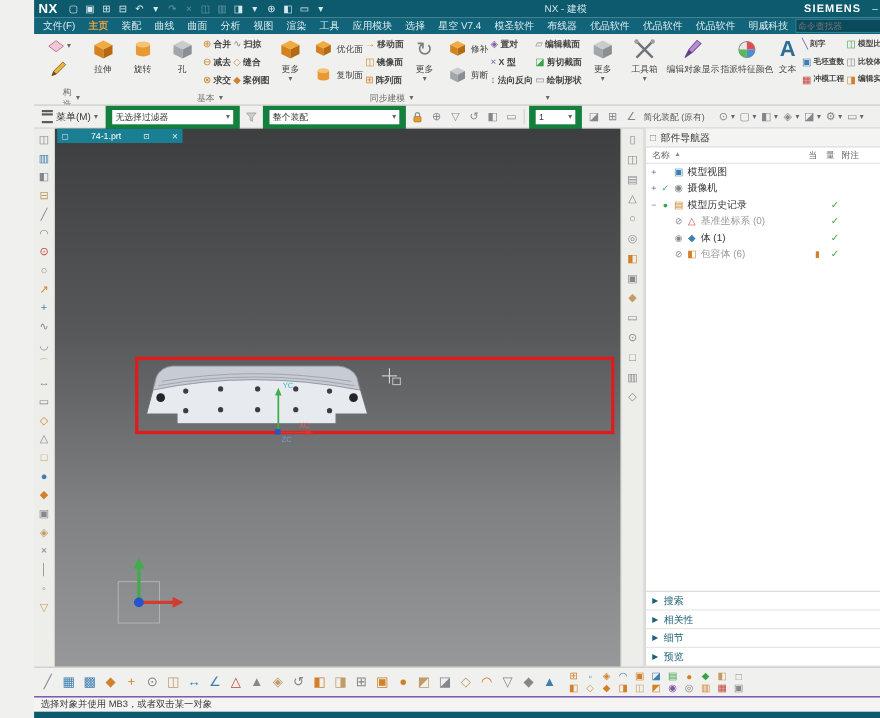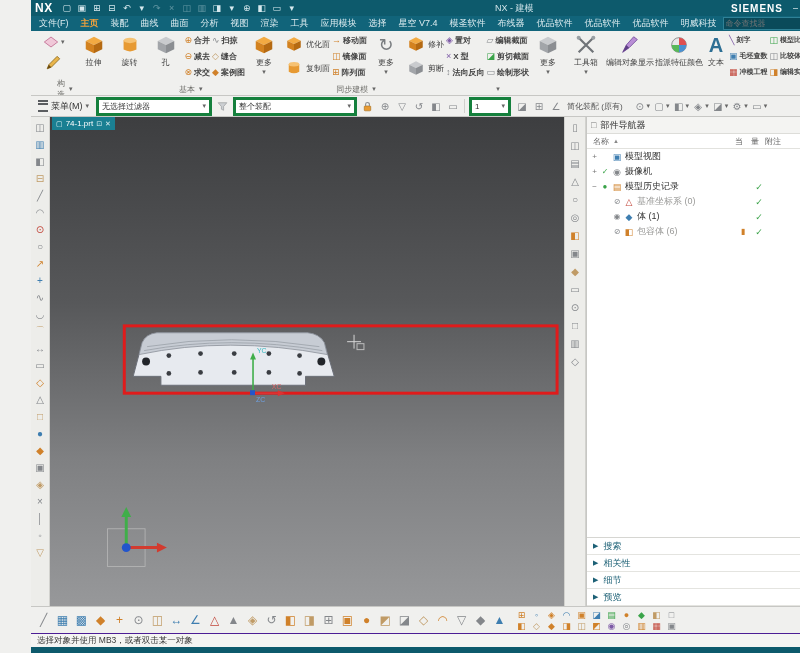--- a/index.html
+++ b/index.html
@@ -44,37 +44,37 @@
   .caret{font-size:7px;color:#666;}
   .ribbon-caret{position:absolute;right:2px;bottom:1px;font-size:7px;color:#666;}
   .bigA{font-size:20px;color:#2d6f94;font-weight:bold;line-height:22px;}
   .bigR{font-size:18px;color:#7a7d80;line-height:22px;}
 
   
   .toolbar{height:20px;background:#f0f0ee;border-bottom:1px solid #c7c7c4;display:flex;align-items:center;gap:4px;padding:0 4px;flex:0 0 auto;}
   .menu-btn{display:flex;align-items:center;gap:3px;padding:0 3px;cursor:default;}
   .hamb{display:inline-block;width:10px;height:8px;border-top:2px solid #5a5d60;border-bottom:2px solid #5a5d60;position:relative;}
   .hamb:after{content:"";position:absolute;left:0;top:1px;width:10px;height:2px;background:#5a5d60;}
-  .combo{display:flex;align-items:center;justify-content:space-between;background:#fff;border:3px solid #15803d;height:13px;font-size:8px;padding:0 3px;cursor:default;}
+  .combo{display:flex;align-items:center;justify-content:space-between;background:#fff;border:6px solid #15803d;height:13px;font-size:8px;padding:0 3px;cursor:default;}
   .combo .caret{margin-left:4px;}
   .tgi{display:inline-flex;width:14px;height:14px;align-items:center;justify-content:center;font-size:10px;cursor:default;}
   .tsep{width:1px;height:14px;background:#d0d0cc;}
   .tlabel{font-size:8px;color:#555;white-space:nowrap;}
 
   
   .main{flex:1;display:flex;min-height:0;}
   .vstrip{background:#ededea;display:flex;flex-direction:column;align-items:center;padding-top:3px;gap:3px;overflow:hidden;}
   .leftstrip{width:18px;border-right:1px solid #d2d2ce;flex:0 0 auto;}
   .resstrip{width:20px;border-left:1px solid #d2d2ce;border-right:1px solid #d2d2ce;flex:0 0 auto;gap:4px;}
   .rightstrip{width:21px;border-left:1px solid #d2d2ce;flex:0 0 auto;gap:5px;}
   .sgi{display:inline-flex;width:15px;height:14px;align-items:center;justify-content:center;font-size:10px;cursor:default;}
   .rtab{width:19px;height:18px;display:flex;align-items:center;justify-content:center;border:1px solid #c9c9c5;border-right:none;background:#f4f4f2;border-radius:2px 0 0 2px;cursor:default;}
 
   .viewport{flex:1;position:relative;background:linear-gradient(#3d3e40 0%,#57585a 38%,#7f8082 70%,#97989a 100%);min-width:0;}
-  .vtab{position:absolute;left:2px;top:0;height:13px;background:#1a7f92;color:#fff;display:flex;align-items:center;gap:3px;padding:0 4px;font-size:8px;z-index:3;}
+  .vtab{position:absolute;left:2px;top:0;height:13px;background:#1a7f92;color:#fff;display:flex;align-items:center;gap:20px;padding:0 4px;font-size:8px;z-index:3;}
   .vtab .ti{font-size:7px;color:#d8edf1;cursor:default;}
   .scene{position:absolute;inset:0;width:100%;height:100%;}
 
   
   .navigator{width:222px;background:#fff;display:flex;flex-direction:column;flex:0 0 auto;border-left:1px solid #c7c7c4;}
   .navhead{height:16px;display:flex;align-items:center;gap:4px;padding:0 4px;background:#f4f4f2;border-bottom:1px solid #ddddd9;color:#333;}
   .navhead .gi{font-size:9px;color:#777;}
   .colhead{height:14px;display:flex;align-items:center;padding:0 2px;color:#666;border-bottom:1px solid #e2e2de;font-size:8px;}
   .colhead .cname{flex:1;display:flex;gap:4px;align-items:center;padding-left:4px;}
   .sortarrow{font-size:6px;color:#888;}

